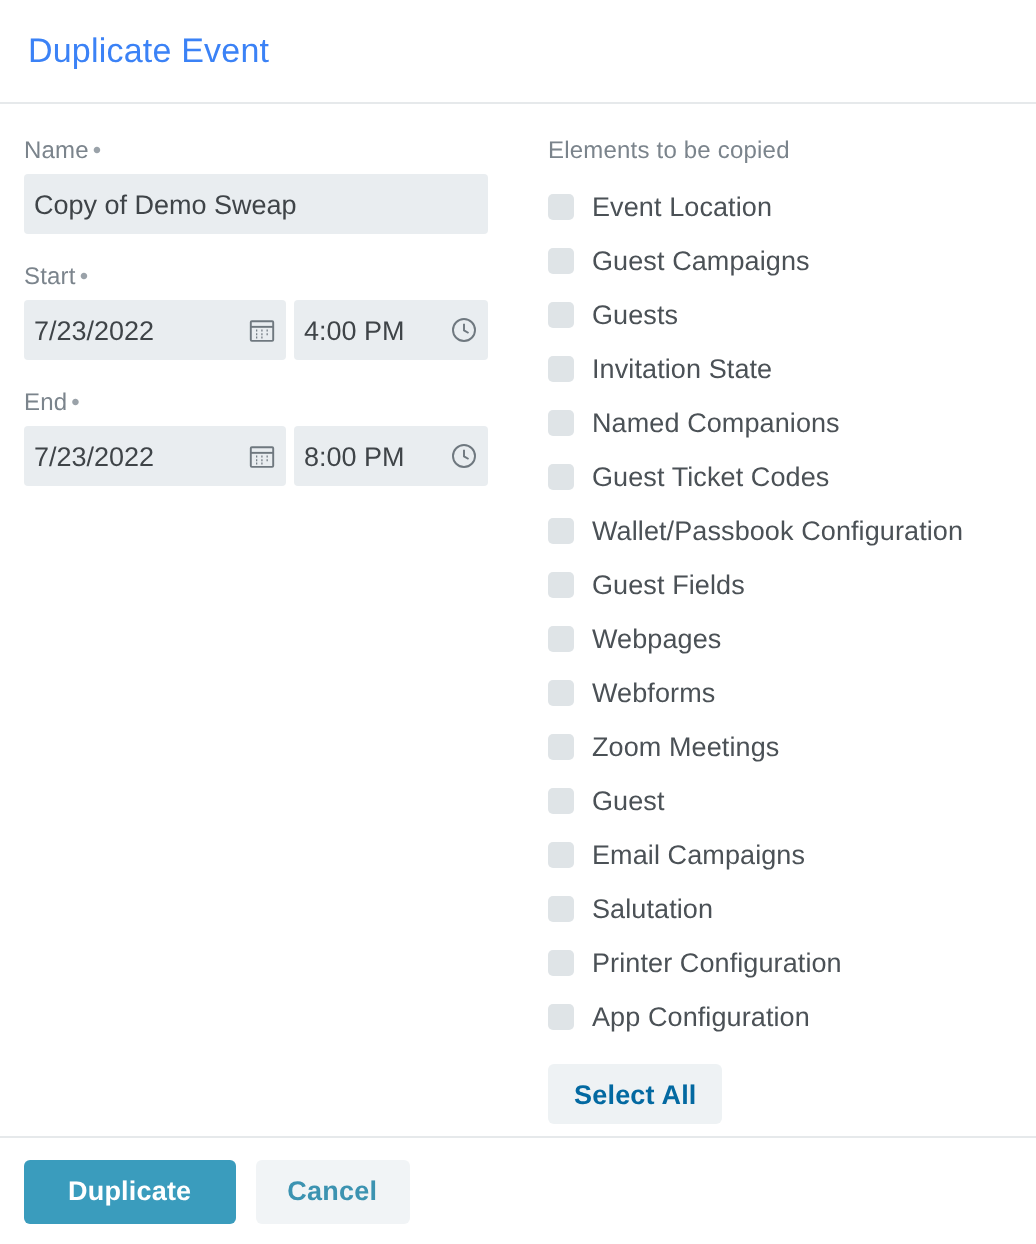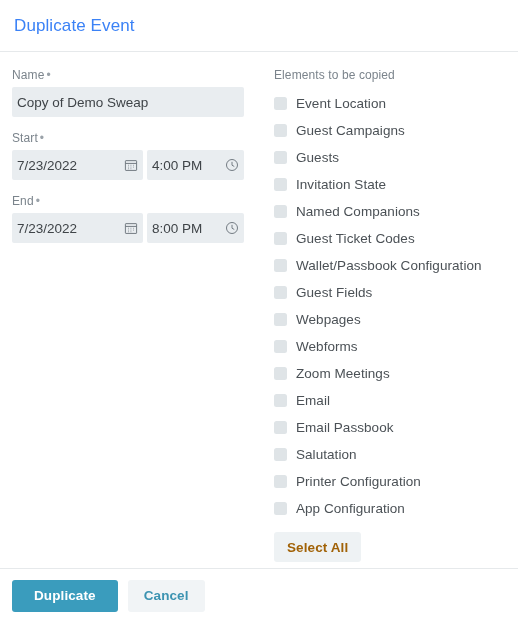--- a/index.html
+++ b/index.html
@@ -156,21 +156,21 @@
 
   .select-all-btn {
     margin-top: 10px;
     margin-left: 0;
     display: inline-flex;
     align-items: center;
     justify-content: center;
     height: 30px;
     padding: 0 13px;
     background: #eef2f4;
-    color: #a16207;
+    color: #0369a1;
     border: none;
     border-radius: 3px;
     font-family: "Liberation Sans", sans-serif;
     font-size: 13.5px;
     font-weight: bold;
     cursor: pointer;
     letter-spacing: 0.1px;
   }
 
   
@@ -343,25 +343,25 @@
           <li class="check-row">
             <span class="checkbox"></span>
             <span class="check-label">Webforms</span>
           </li>
           <li class="check-row">
             <span class="checkbox"></span>
             <span class="check-label">Zoom Meetings</span>
           </li>
           <li class="check-row">
             <span class="checkbox"></span>
-            <span class="check-label">Email</span>
-          </li>
-          <li class="check-row">
-            <span class="checkbox"></span>
-            <span class="check-label">Email Passbook</span>
+            <span class="check-label">Guest</span>
+          </li>
+          <li class="check-row">
+            <span class="checkbox"></span>
+            <span class="check-label">Email Campaigns</span>
           </li>
           <li class="check-row">
             <span class="checkbox"></span>
             <span class="check-label">Salutation</span>
           </li>
           <li class="check-row">
             <span class="checkbox"></span>
             <span class="check-label">Printer Configuration</span>
           </li>
           <li class="check-row">

